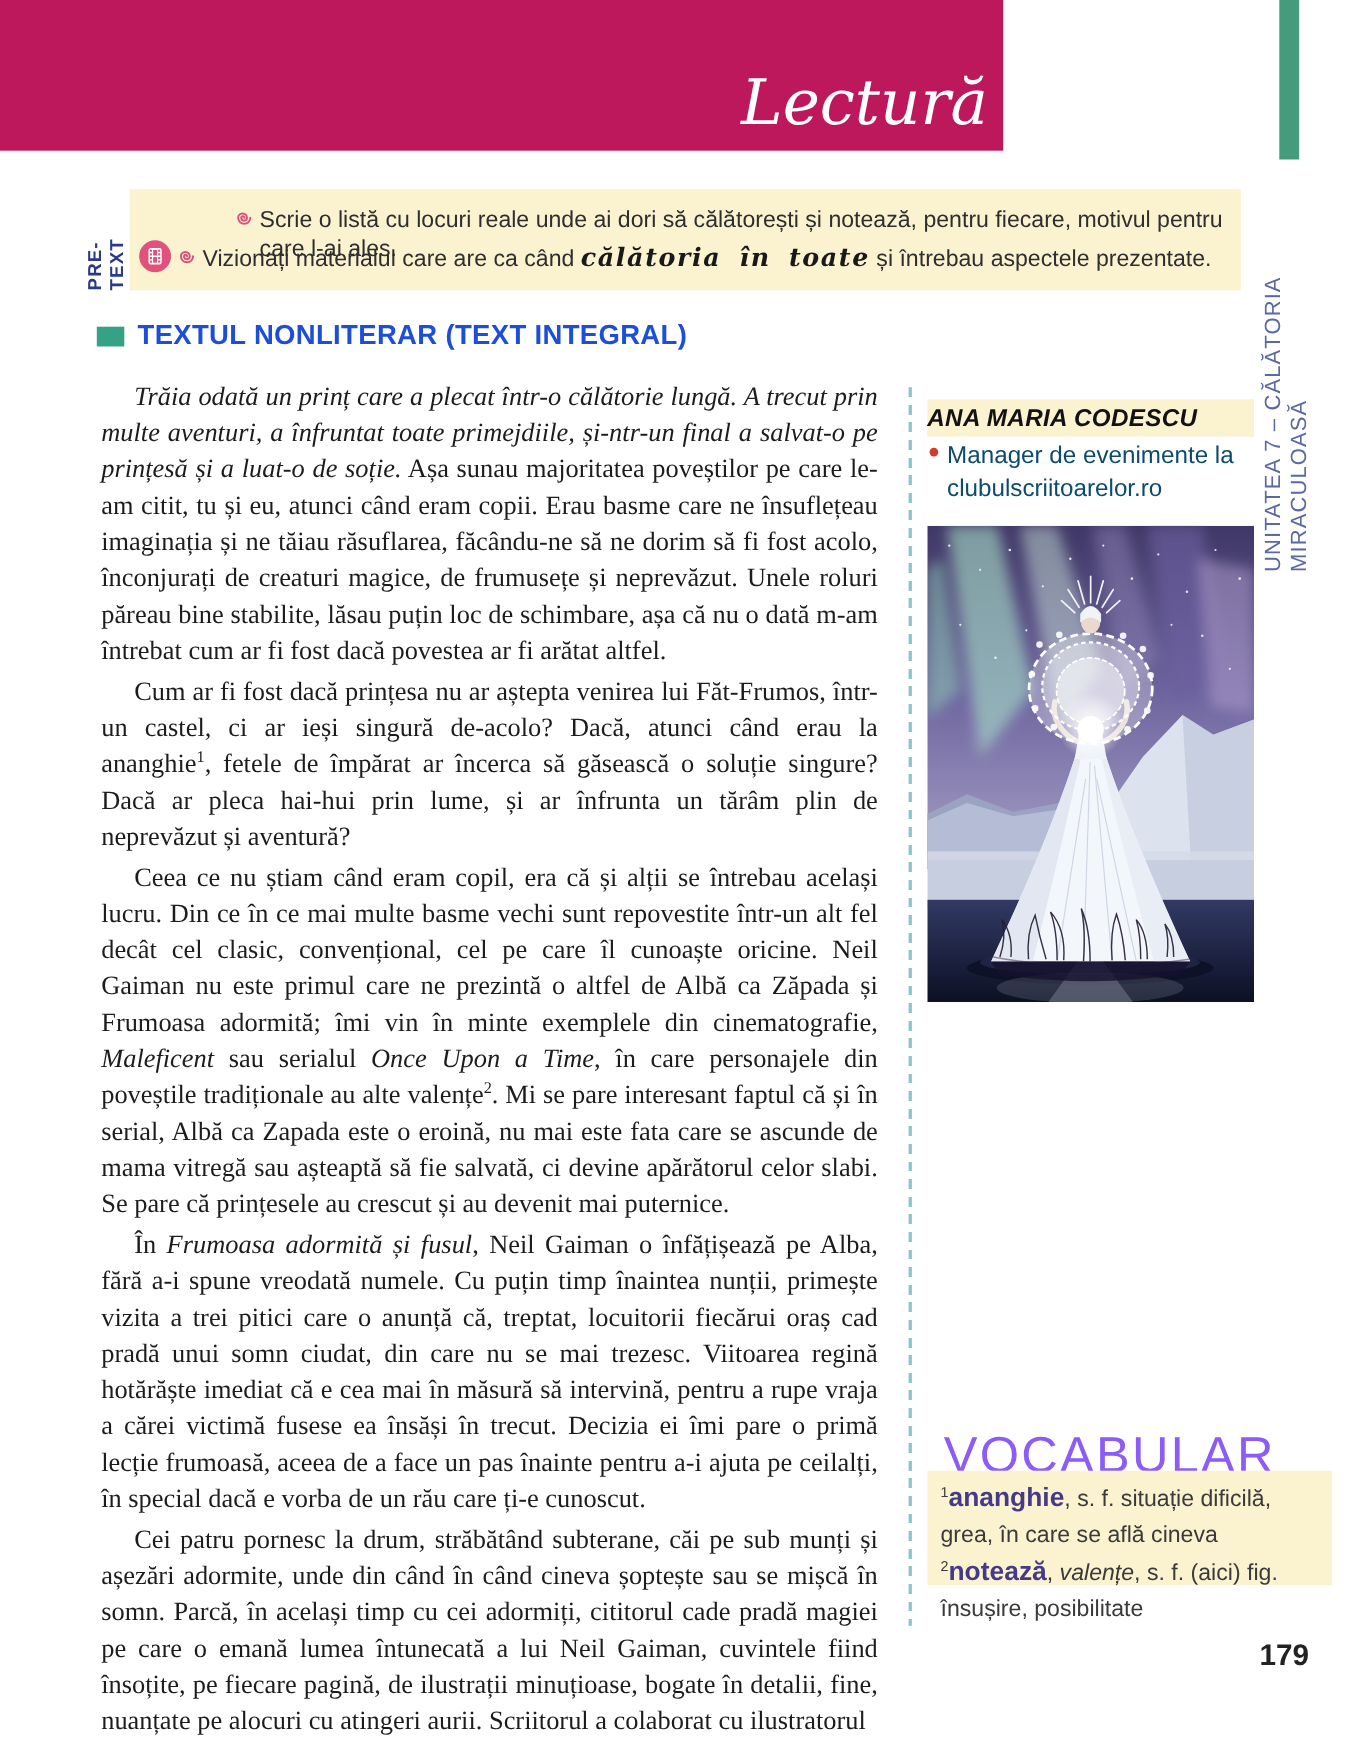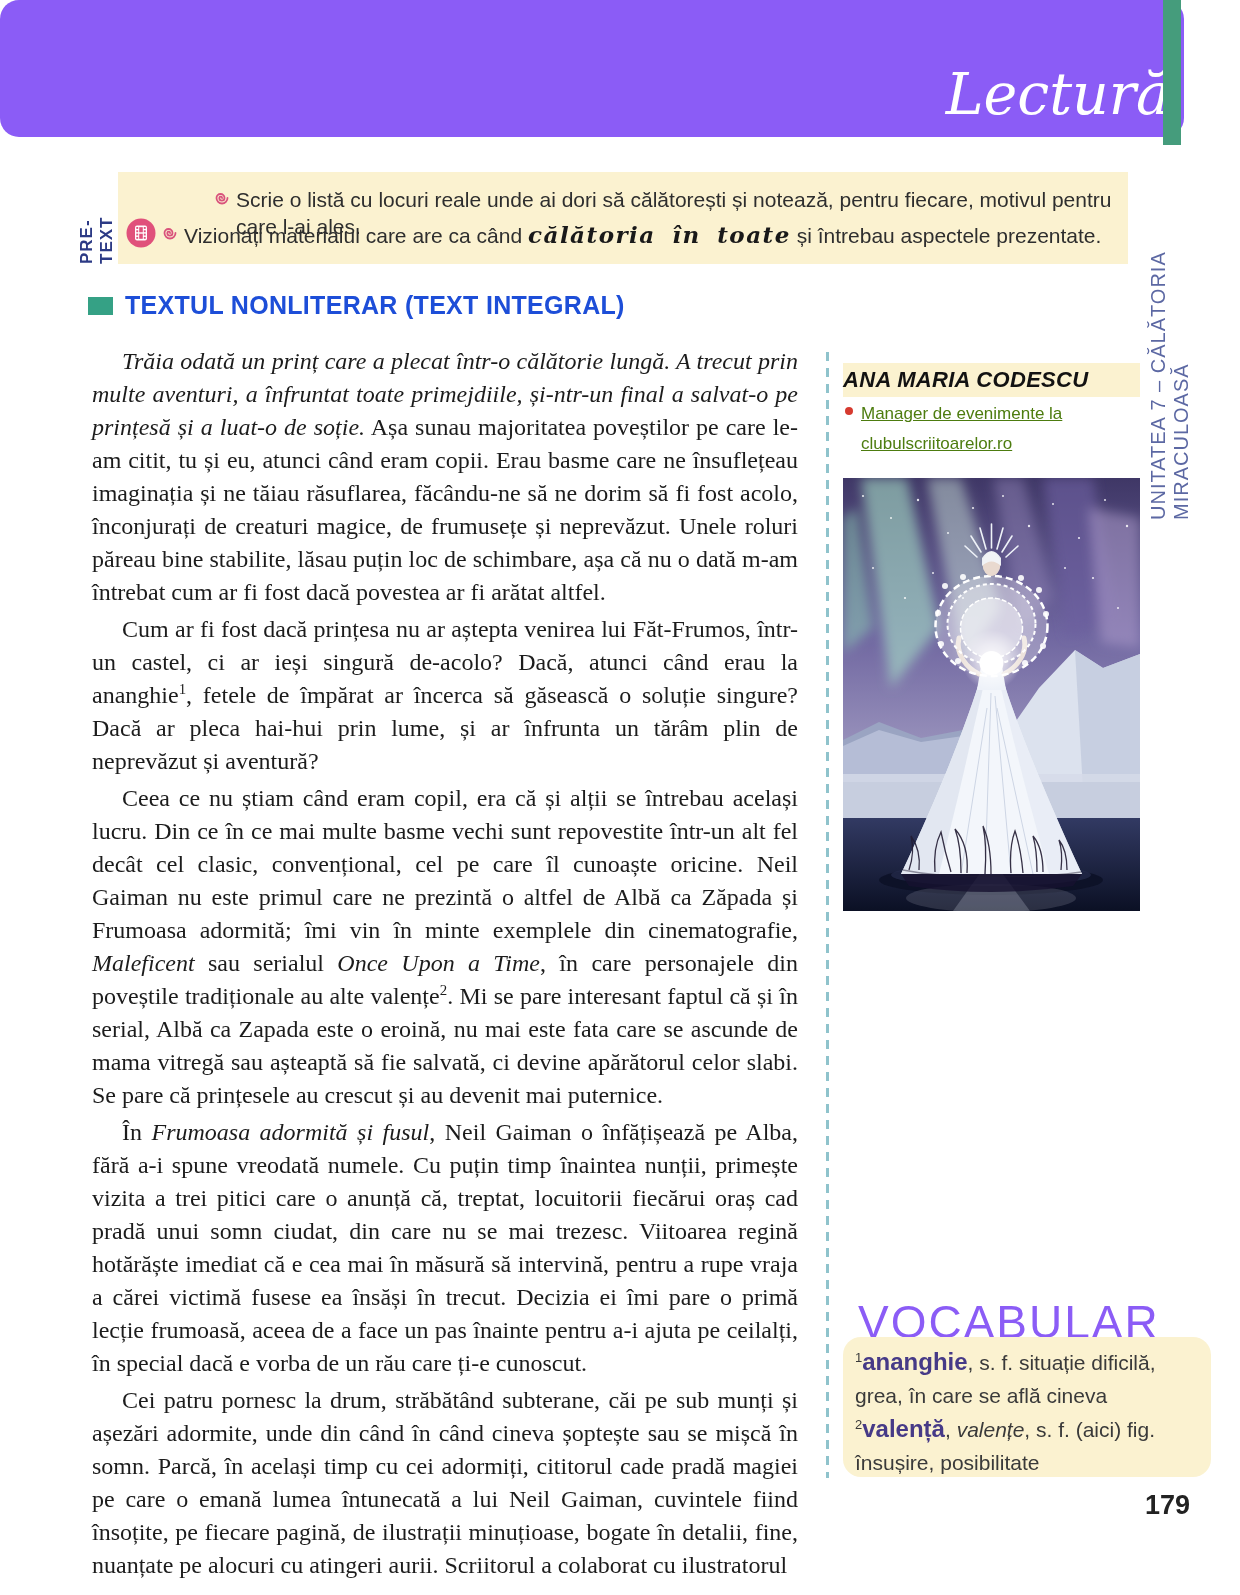--- a/index.html
+++ b/index.html
@@ -1,20 +1,20 @@
 <!DOCTYPE html>
 <html lang="ro"><head>
 <meta charset="utf-8">
 <style>
   html,body{margin:0;padding:0;background:#ffffff;}
   .page{position:relative;width:1240px;height:1595px;background:#ffffff;overflow:hidden;
         font-family:"Liberation Sans",sans-serif;}
 
   
-  .band{position:absolute;left:0;top:0;width:1184px;height:137px;background:#8b5cf6;border-radius:19px;}
+  .band{position:absolute;left:0;top:0;width:912px;height:137px;background:#be185d;}
   .lectura{position:absolute;right:14px;bottom:14px;color:#ffffff;
            font-family:"DejaVu Serif",serif;font-style:italic;font-size:57px;line-height:1;}
   .unit-bar{position:absolute;left:1163px;top:0;width:18px;height:145px;background:#459c7c;}
   .unit-text{position:absolute;left:1150px;top:150px;height:370px;width:40px;
              writing-mode:vertical-rl;transform:rotate(180deg);
              color:#5c68a3;font-size:20px;letter-spacing:1px;text-align:left;
              display:flex;align-items:center;}
 
   
   .pretext-label{position:absolute;left:84px;top:172px;height:92px;width:26px;
@@ -46,27 +46,27 @@
   
   .divider{position:absolute;left:826px;top:352px;width:3px;height:1126px;
            background:repeating-linear-gradient(to bottom,#8fc3cc 0 9px,transparent 9px 16px);}
 
   
   .author-band{position:absolute;left:843px;top:363px;width:297px;height:34px;background:#fbf2d0;
                display:flex;align-items:center;}
   .author-name{font-weight:bold;font-style:italic;font-size:22px;color:#121212;letter-spacing:.3px;}
   .author-bullet{position:absolute;left:845px;top:407px;width:8px;height:8px;border-radius:50%;background:#d63a2f;}
   .author-role{position:absolute;left:861px;top:399px;width:270px;
-               font-size:17px;line-height:30px;color:#4d7c0f;text-decoration:underline;}
+               font-size:22px;line-height:30px;color:#0c4a6e;}
   .illustration{position:absolute;left:843px;top:478px;width:297px;height:433px;}
 
   .vocab-heading{position:absolute;left:858px;top:1295px;font-size:46px;font-weight:300;
                  color:#8b5cf6;letter-spacing:2px;}
-  .vocab-box{position:absolute;left:843px;top:1337px;width:368px;height:140px;background:#fbf2d0;
-             box-sizing:border-box;padding:8px 12px;font-size:21px;line-height:33px;color:#3a3a3a;border-radius:18px;}
+  .vocab-box{position:absolute;left:843px;top:1337px;width:368px;height:104px;background:#fbf2d0;
+             box-sizing:border-box;padding:8px 12px;font-size:21px;line-height:33px;color:#3a3a3a;}
   .vocab-entry{display:block;}
   .sg-term{font-weight:bold;color:#463a87;font-size:24px;}
 
   
   .page-number{position:absolute;left:1110px;top:1490px;width:80px;text-align:right;
                font-weight:bold;font-size:27px;color:#222222;}
 </style>
 </head>
 <body>
 
@@ -248,17 +248,17 @@
         <line x1="138" y1="74" x2="128" y2="58"></line>
       <line x1="159" y1="74" x2="169" y2="58"></line>
         <line x1="134" y1="79" x2="122" y2="68"></line>
       <line x1="163" y1="79" x2="175" y2="68"></line>
     </g>
   </svg>
 
   <div class="vocab-heading">VOCABULAR</div>
   <div class="vocab-box">
     <span class="vocab-entry"><span class="sg-sup">1</span><span class="sg-term">ananghie</span><span class="sg-n">, s. f. situație dificilă, grea, în care se află cineva</span></span>
-    <span class="vocab-entry"><span class="sg-sup">2</span><span class="sg-term">valență</span><span class="sg-n">, </span><span class="sg-i">valențe</span><span class="sg-n">, s. f. (aici) fig. însușire, posibilitate</span></span>
+    <span class="vocab-entry"><span class="sg-sup">2</span><span class="sg-term">notează</span><span class="sg-n">, </span><span class="sg-i">valențe</span><span class="sg-n">, s. f. (aici) fig. însușire, posibilitate</span></span>
   </div>
 
   <div class="page-number">179</div>
 </div>
 
 </body></html>

